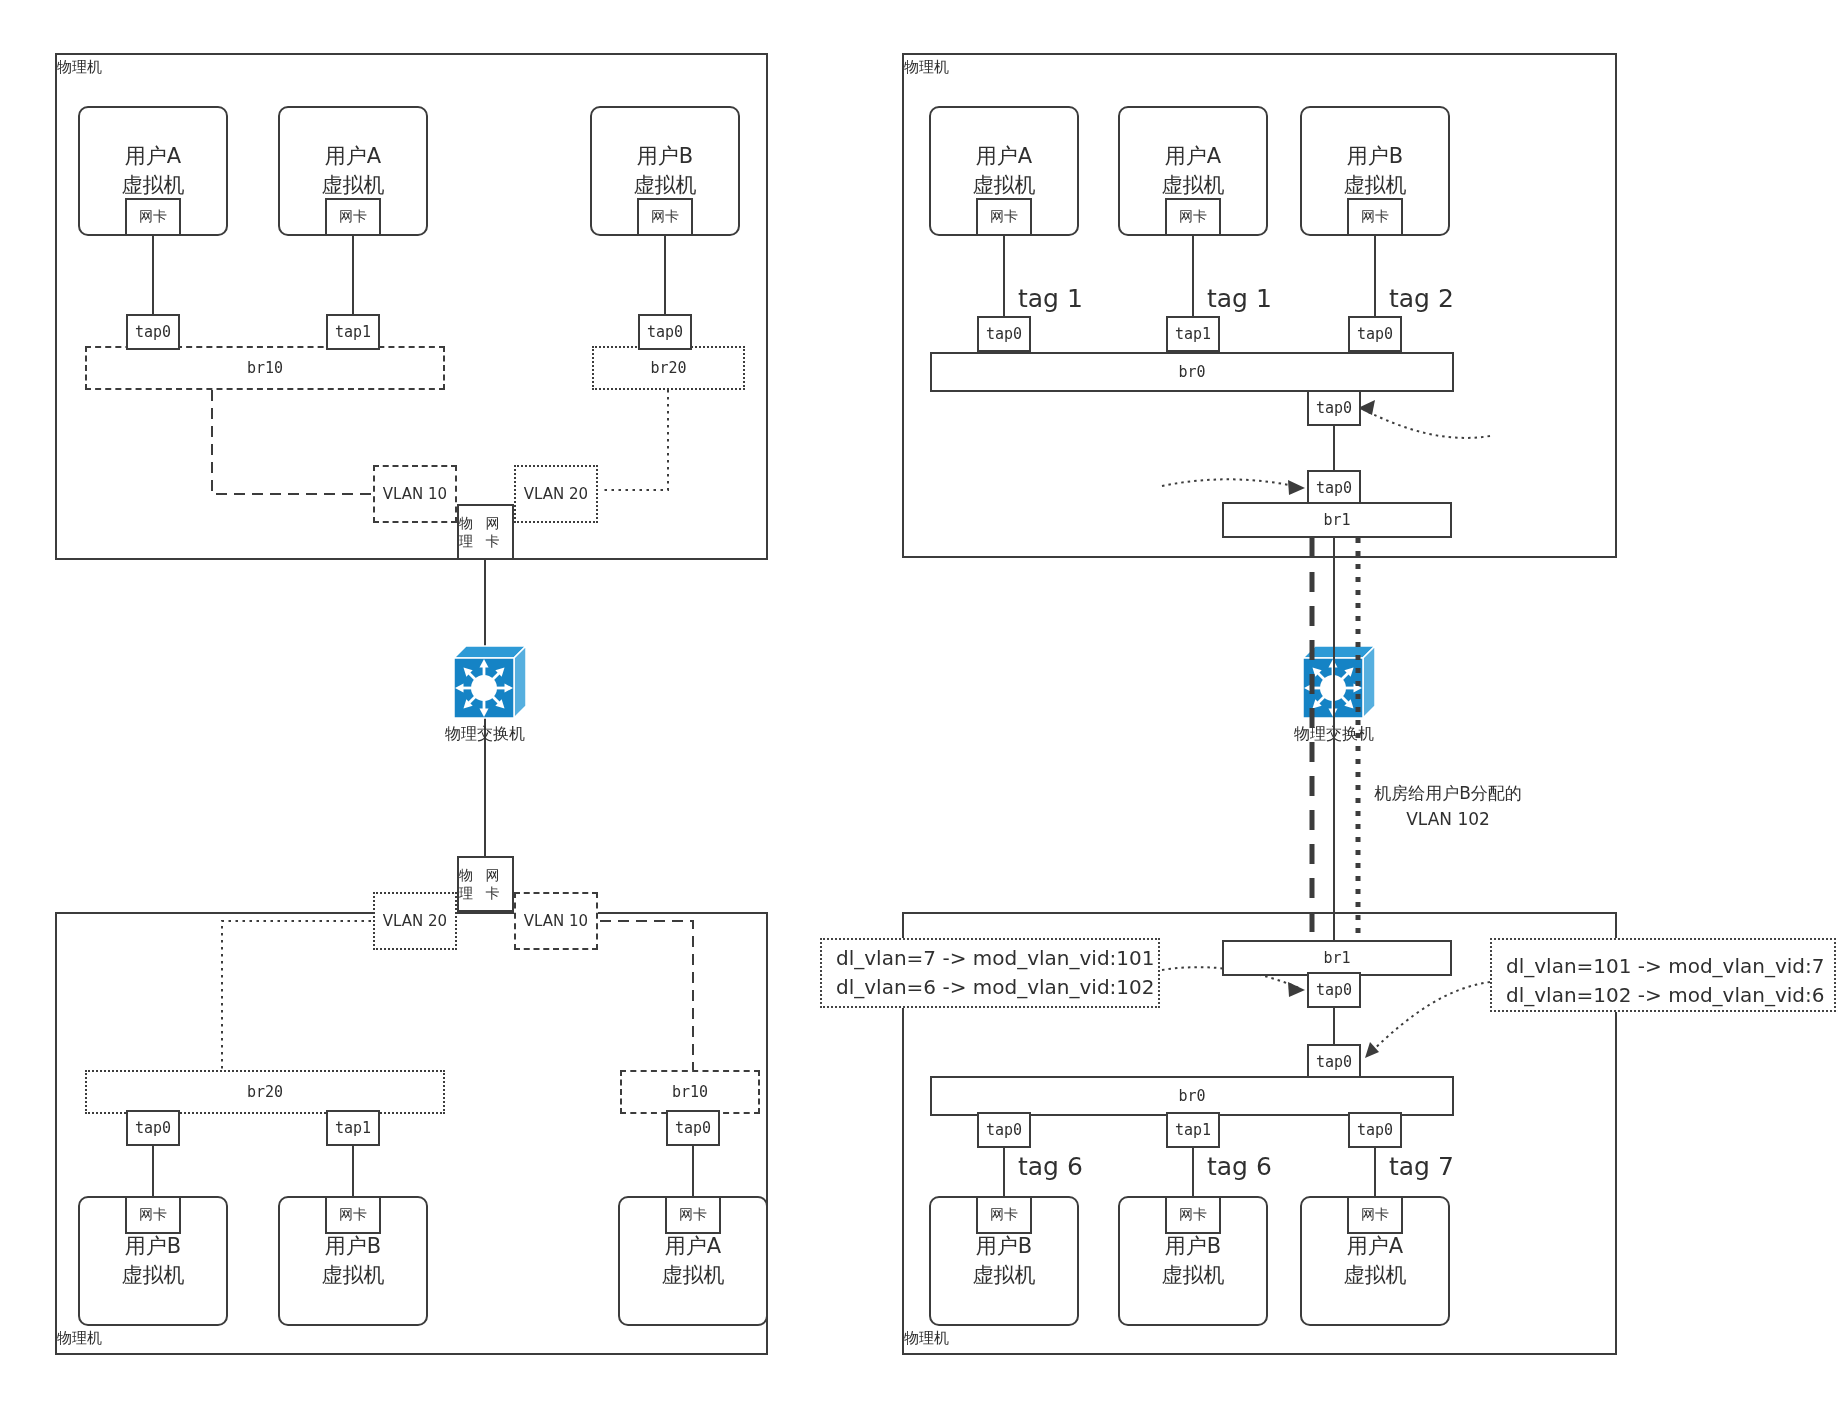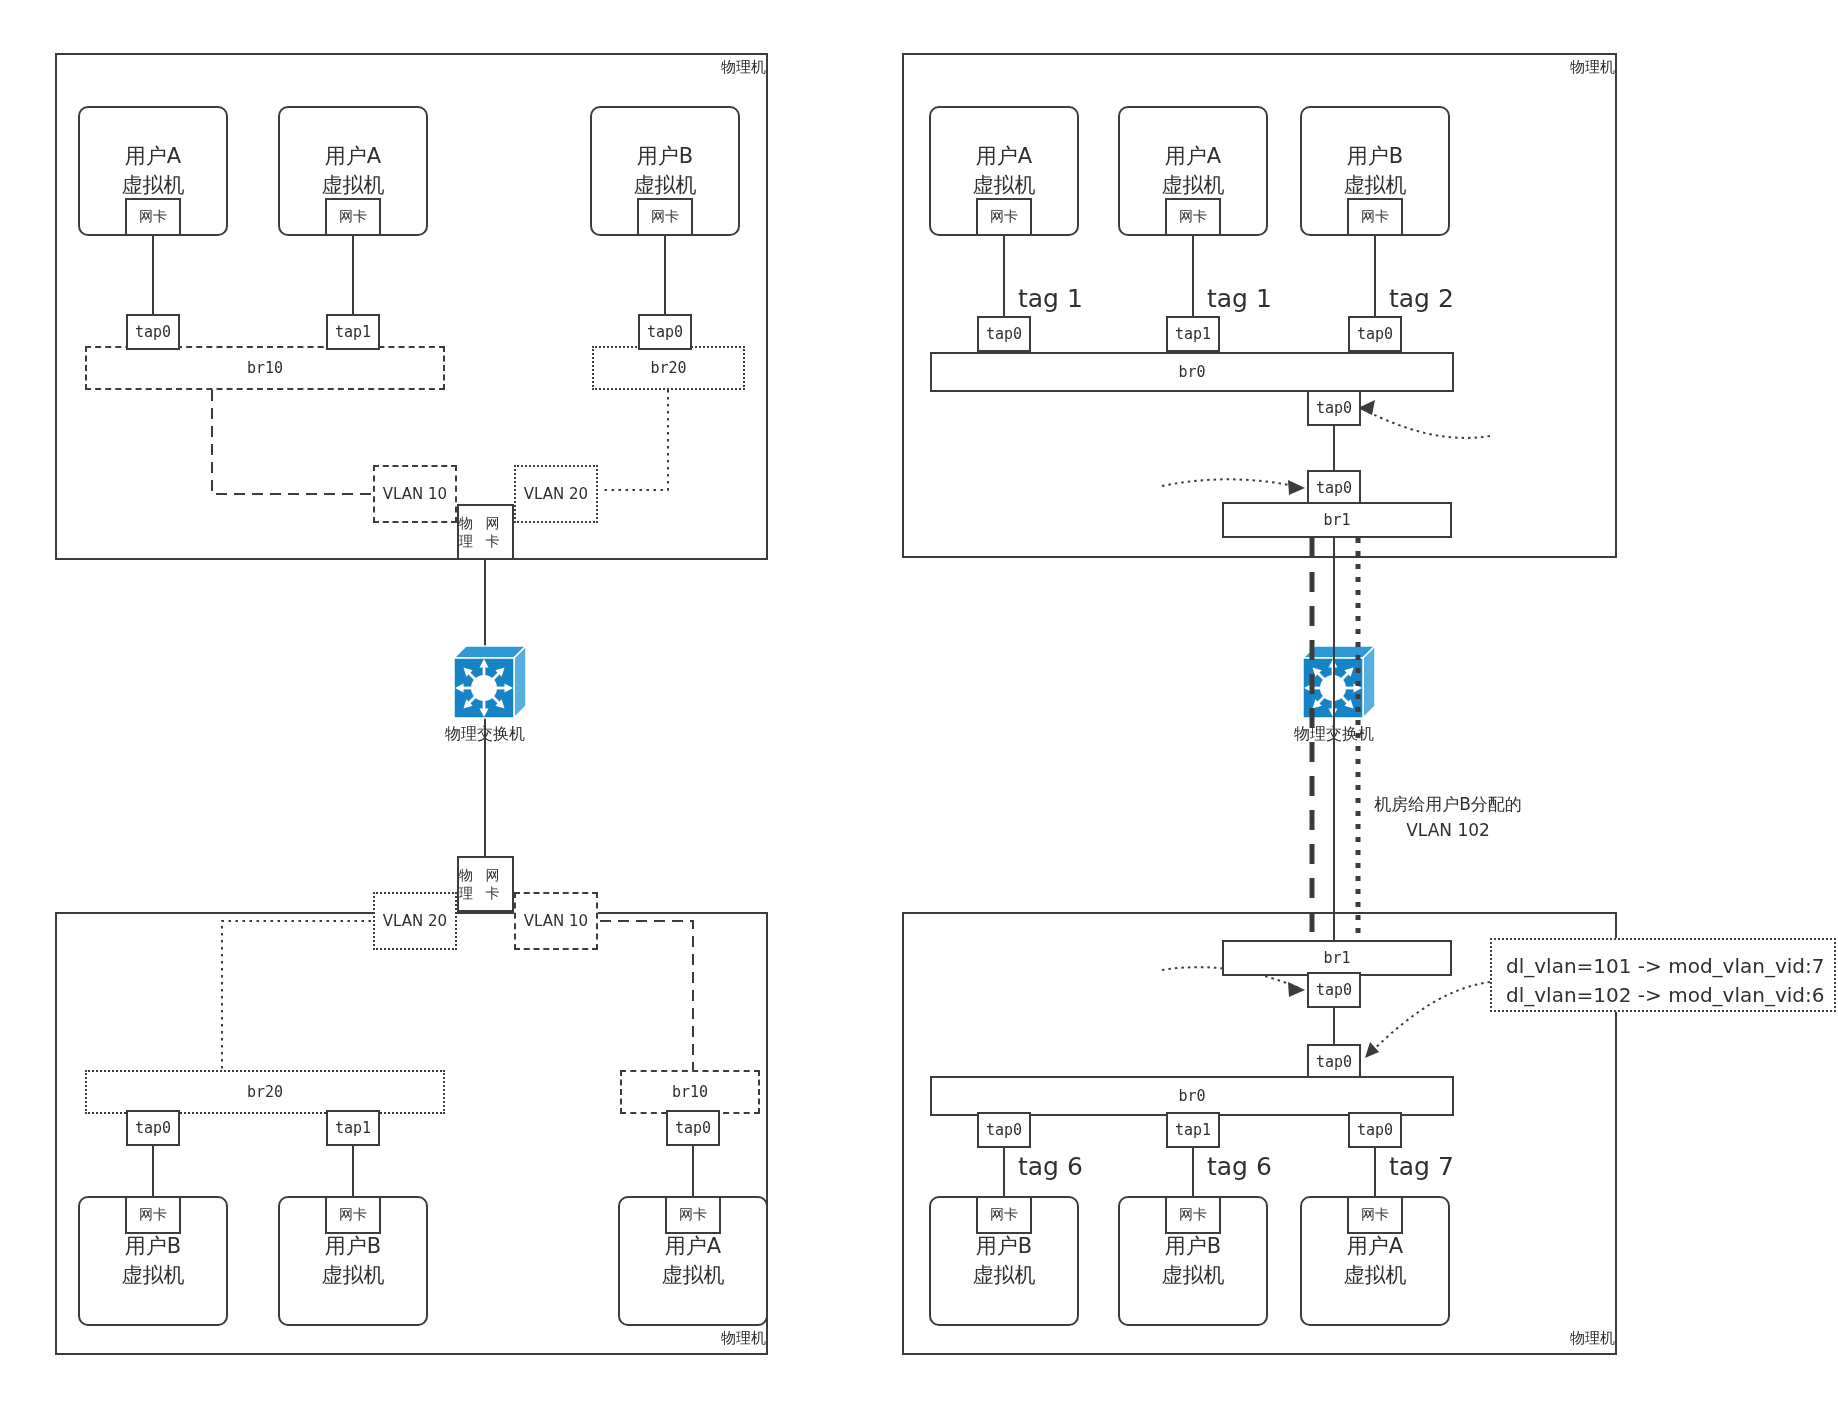--- a/index.html
+++ b/index.html
@@ -1,20 +1,20 @@
 <!DOCTYPE html>
 <html><head>
 <meta charset="utf-8">
 <style>
   html,body{margin:0;padding:0;background:#fff;}
   .canvas{position:relative;width:1838px;height:1408px;background:#fff;
           font-family:"DejaVu Sans","Liberation Sans",sans-serif;color:#2f2f2f;overflow:hidden;}
   .abs{position:absolute;box-sizing:border-box;}
   .host{border:2px solid #3c3c3c;background:transparent;z-index:0;}
-  .host-lbl{position:absolute;left:0;right:0;text-align:right;font-size:15px;color:#2f2f2f;}
+  .host-lbl{position:absolute;left:0;right:0;text-align:left;font-size:15px;color:#2f2f2f;}
   svg.wires{position:absolute;left:0;top:0;z-index:1;pointer-events:none;}
   svg.trunk{position:absolute;left:0;top:0;z-index:3;pointer-events:none;}
   .node{border:2px solid #3c3c3c;background:#fff;display:flex;align-items:center;
         justify-content:center;z-index:2;}
   .vm{border-radius:10px;flex-direction:column;line-height:1.4;font-size:21px;}
   .tap{font-family:"DejaVu Sans Mono","Liberation Mono",monospace;font-size:15px;}
   .bridge{font-family:"DejaVu Sans Mono","Liberation Mono",monospace;font-size:15px;}
   .b-dashed{border-style:dashed;}
   .b-dotted{border-style:dotted;}
   .nic{position:absolute;width:52px;height:34px;left:50%;transform:translateX(-50%);
@@ -269,21 +269,21 @@
   <div class="abs node tap" style="left:1307px;top:390px;width:54px;height:36px;">
       <span>tap0</span>
     </div>
   <div class="abs node tap" style="left:1307px;top:470px;width:54px;height:36px;">
       <span>tap0</span>
     </div>
   <div class="abs node bridge" style="left:1222px;top:502px;width:230px;height:36px;">
     <span>br1</span>
   </div>
 
-  <div class="abs note" style="left:1298px;top:780px;width:300px;margin-top:11px;">
+  <div class="abs note" style="left:1298px;top:780px;width:300px;">
     <div>机房给用户B分配的</div>
     <div>VLAN 102</div>
   </div>
   <div class="abs switch" style="left:1302px;top:643px;width:78px;height:76px;">
     <svg width="78" height="76" viewBox="0 0 78 76">
       <polygon points="1,15 13,3 73,3 61,15" stroke="#fff" stroke-width="1.5" fill="#2D9AD6"></polygon>
       <polygon points="61,15 73,3 73,63 61,75" stroke="#fff" stroke-width="1.5" fill="#56AFDF"></polygon>
       <rect x="1" y="15" width="60" height="60" stroke="#fff" stroke-width="1.5" fill="#1583C5"></rect>
       <g fill="#fff">
         <circle cx="31" cy="45" r="13"></circle>
@@ -362,20 +362,24 @@
         <span>网卡</span>
       </div>
   </div>
   <div class="abs node vm" style="left:1300px;top:1196px;width:150px;height:130px;">
     <span>用户A</span>
     <span>虚拟机</span>
     <div class="nic top">
         <span>网卡</span>
       </div>
   </div>
+  <div class="abs ann" style="left:820px;top:938px;width:340px;height:70px;">
+    <span>dl_vlan=7 -&gt; mod_vlan_vid:101</span>
+    <span>dl_vlan=6 -&gt; mod_vlan_vid:102</span>
+  </div>
   <div class="abs ann" style="left:1490px;top:938px;width:346px;height:74px;justify-content:flex-end;">
     <span>dl_vlan=101 -&gt; mod_vlan_vid:7</span>
     <span>dl_vlan=102 -&gt; mod_vlan_vid:6</span>
   </div>
 
   <svg class="trunk" width="1838" height="1408">
     <path d="M1312,538 V940" stroke="#3c3c3c" stroke-width="5" fill="none" stroke-dasharray="20,14"></path>
     <path d="M1334,538 V940" stroke="#3c3c3c" stroke-width="2" fill="none"></path>
     <path d="M1358,538 V940" stroke="#3c3c3c" stroke-width="5" fill="none" stroke-dasharray="5,8"></path>
   </svg>

